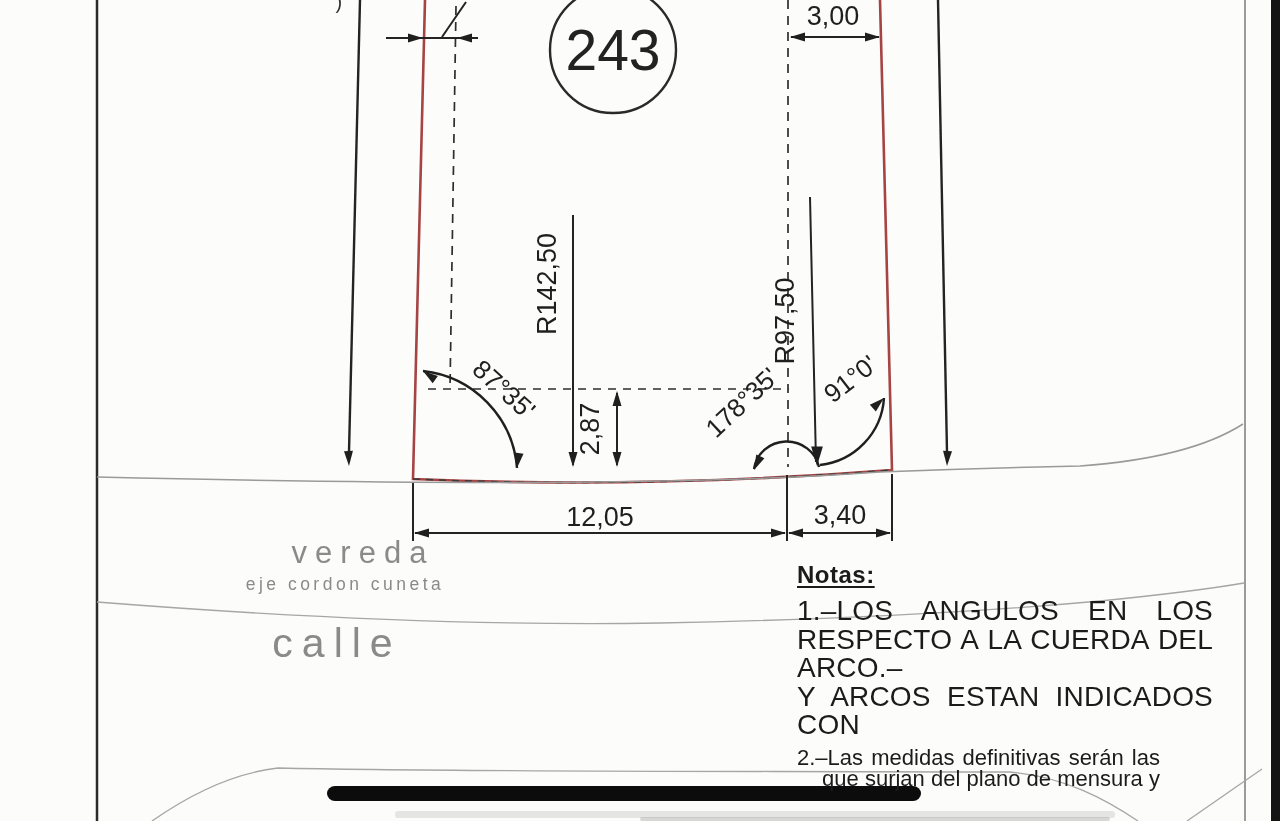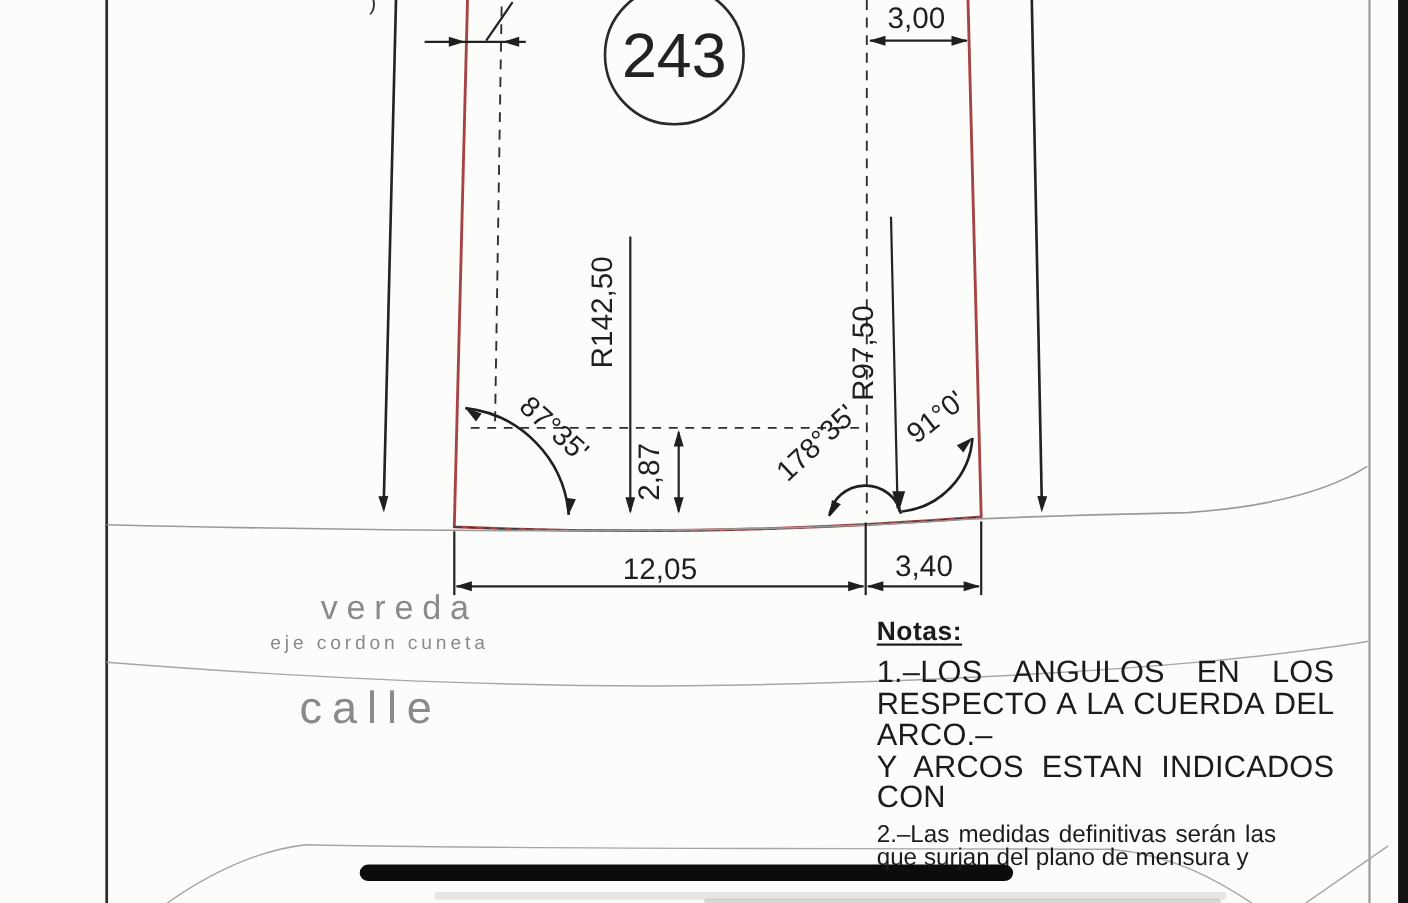--- a/index.html
+++ b/index.html
@@ -23,21 +23,21 @@
     margin-bottom:8px;
   }
   .n1line{
     font-size:28px;line-height:28.5px;letter-spacing:.2px;
     text-align:justify;text-align-last:justify;white-space:nowrap;
     display:block;width:416px;
   }
   .n1line{white-space:normal;}
   #note2{margin-top:7px;width:363px;}
   .n2line{font-size:22px;line-height:21.5px;text-align:justify;text-align-last:justify;}
-  .n2line.indent{width:338px;}
+  .n2line.indent{margin-left:25px;width:338px;}
   .n2line.last{text-align:left;text-align-last:left;}
 </style>
 </head>
 <body>
 
 <svg id="plan-svg" width="1280" height="821" viewBox="0 0 1280 821">
   <defs>
     <polygon id="ah-d" points="0,0 -4.5,-15 4.5,-15"></polygon>
     <polygon id="ah-u" points="0,0 -4.5,15 4.5,15"></polygon>
     <polygon id="ah-l" points="0,0 15,-4.5 15,4.5"></polygon>

